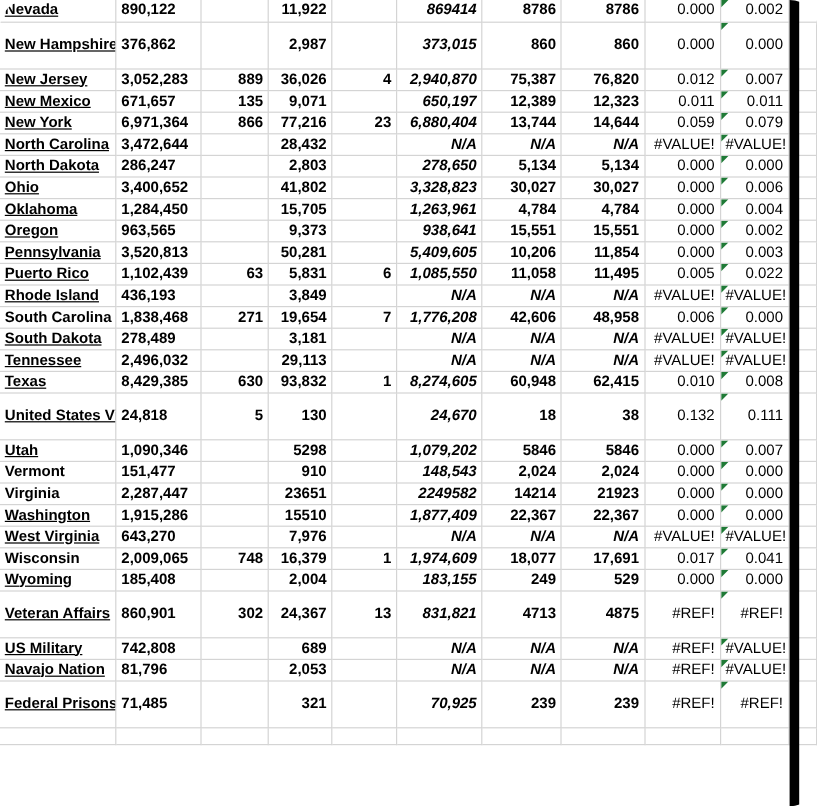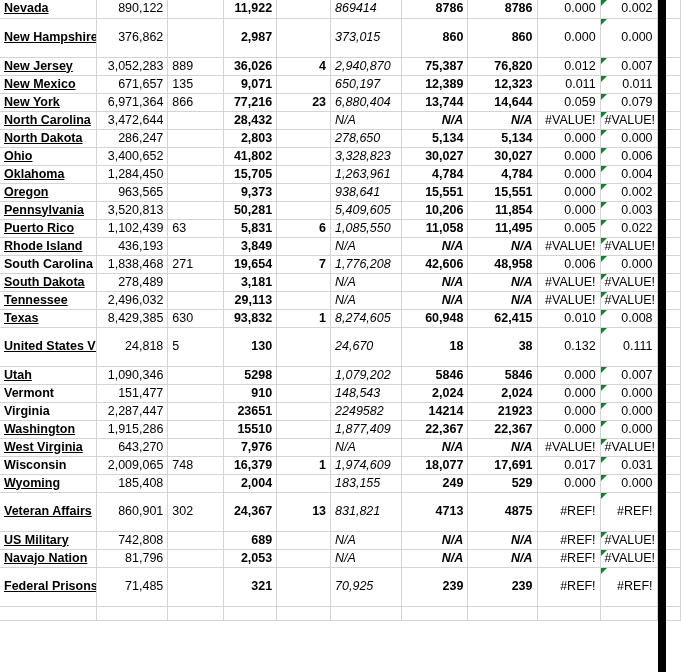--- a/index.html
+++ b/index.html
@@ -11,20 +11,21 @@
     font-family: "Liberation Sans", sans-serif;
     width: 681px;
     height: 672px;
     overflow: hidden;
   }
   #sheet-wrap {
     position: relative;
     width: 681px;
     height: 672px;
     overflow: hidden;
+    border-radius: 23px;
   }
   table.grid {
     border-collapse: collapse;
     table-layout: fixed;
     width: 681px;
     font-size: 12.5px;
     color: #000000;
   }
   table.grid td {
     border-right: 1px solid #d4d4d4;
@@ -33,25 +34,25 @@
     overflow: hidden;
     white-space: nowrap;
     vertical-align: middle;
     height: 18px;
     line-height: 17px;
     box-sizing: border-box;
     position: relative;
   }
   
   .c-state   { width: 95px;  text-align: left; }
-  .c-pop     { width: 70px;  text-align: right; font-weight: normal; }
-  .c-a       { width: 55px;  font-weight: normal; }
+  .c-pop     { width: 70px;  font-weight: bold; }
+  .c-a       { width: 55px;  text-align: right; font-weight: bold; }
   .c-b       { width: 52px;  text-align: right; font-weight: bold; }
   .c-c       { width: 53px;  text-align: right; font-weight: bold; }
-  .c-d       { width: 70px;  text-align: left; font-weight: normal; font-style: italic; }
+  .c-d       { width: 70px;  text-align: right; font-weight: bold; font-style: italic; }
   .c-e       { width: 65px;  text-align: right; font-weight: bold; }
   .c-f       { width: 68px;  text-align: right; font-weight: bold; }
   .c-g       { width: 62px;  text-align: right; font-weight: normal; }
   .c-h       { width: 56px;  text-align: right; font-weight: normal; }
   .c-tail    { width: 23px;  border-right: none; }
 
   td.state-txt {
     font-weight: bold;
     white-space: normal;
     line-height: 18px;
@@ -398,21 +399,21 @@
         <tr>
           <td class="c-state state-txt">Wisconsin</td>
           <td class="c-pop">2,009,065</td>
           <td class="c-a">748</td>
           <td class="c-b">16,379</td>
           <td class="c-c">1</td>
           <td class="c-d">1,974,609</td>
           <td class="c-e">18,077</td>
           <td class="c-f">17,691</td>
           <td class="c-g">0.017</td>
-          <td class="c-h flag">0.031</td>
+          <td class="c-h flag">0.041</td>
           <td class="c-tail"></td>
         </tr>
         <tr>
           <td class="c-state state-txt"><span class="u">Wyoming</span></td>
           <td class="c-pop">185,408</td>
           <td class="c-a"></td>
           <td class="c-b">2,004</td>
           <td class="c-c"></td>
           <td class="c-d">183,155</td>
           <td class="c-e">249</td>

